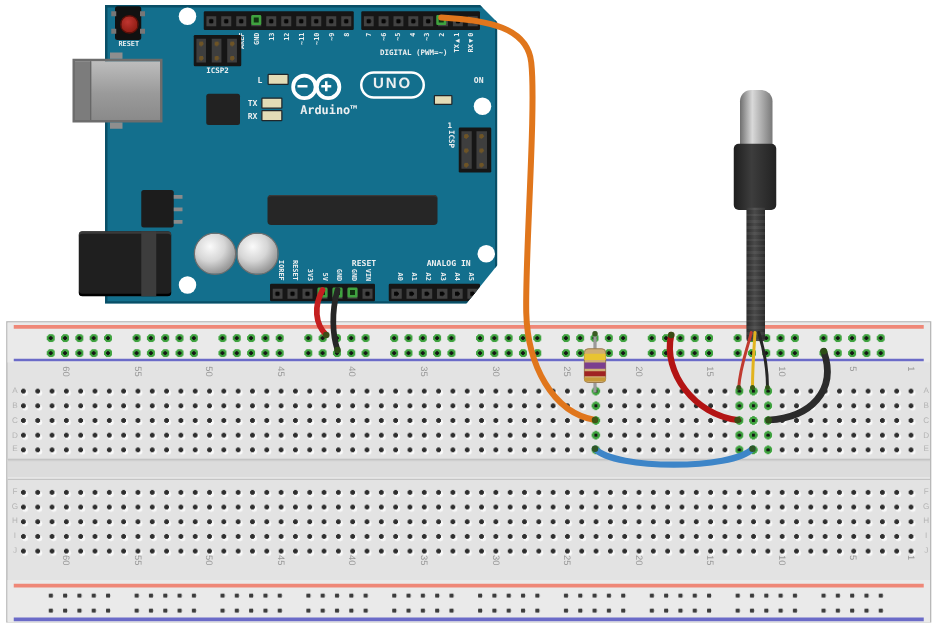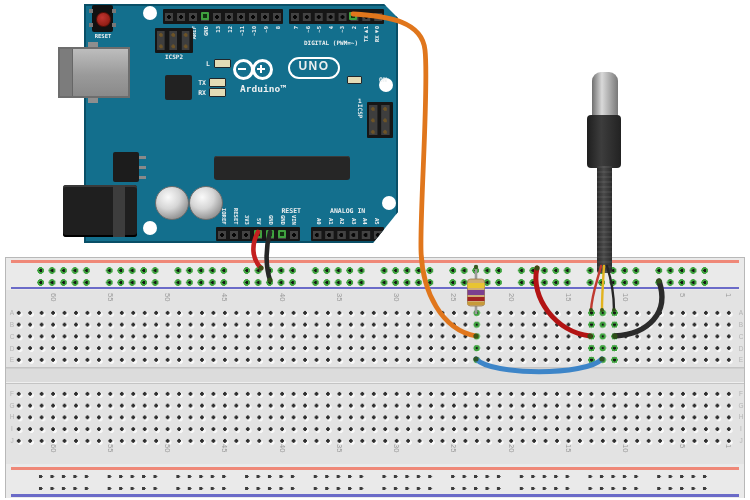--- a/index.html
+++ b/index.html
@@ -208,21 +208,21 @@
 
     <div style="position:absolute;left:81px;top:71px;width:27px;height:25px;background:#222;border-radius:2px;"></div>
 
     <span class="silk ledlbl" style="left:114px;top:56px;width:12px;">L</span>
     <div class="led" style="left:130px;top:55px;"></div>
     <span class="silk ledlbl" style="left:106px;top:75px;width:16px;">TX</span>
     <div class="led" style="left:125px;top:74px;"></div>
     <span class="silk ledlbl" style="left:106px;top:85px;width:16px;">RX</span>
     <div class="led" style="left:125px;top:84px;"></div>
     <div class="led" style="left:263px;top:72px;width:15px;height:8px;"></div>
-    <span class="silk" style="position:absolute;left:281px;top:72px;font-size:6.5px;padding-left:14px;">ON</span>
+    <span class="silk" style="position:absolute;left:281px;top:56px;font-size:6.5px;padding-left:14px;">ON</span>
 
     <div class="logo-ring" style="left:148.5px;top:54.5px;"></div>
     <div class="logo-ring" style="left:167.5px;top:54.5px;"></div>
     <div style="position:absolute;left:154px;top:63.8px;width:7.5px;height:2.5px;background:#fff;"></div>
     <div style="position:absolute;left:173px;top:63.8px;width:7.5px;height:2.5px;background:#fff;"></div>
     <div style="position:absolute;left:175.5px;top:61.3px;width:2.5px;height:7.5px;background:#fff;"></div>
     <div class="uno-oval" style="left:204px;top:53px;width:52px;height:22px;">
       <span class="silk" style="font-size:12px;letter-spacing:1.5px;font-family:'Liberation Sans',sans-serif;font-weight:bold;">UNO</span>
     </div>
     <div class="silk" style="position:absolute;left:147px;top:79px;width:64px;text-align:center;font-size:9.5px;">Arduino™</div>
@@ -239,21 +239,21 @@
     <div style="position:absolute;left:55px;top:162px;width:7px;height:3px;background:#8a8a8a;"></div>
     <div style="position:absolute;left:55px;top:172px;width:7px;height:3px;background:#8a8a8a;"></div>
 
     <div class="cap" style="left:71px;top:182px;"></div>
     <div class="cap" style="left:105px;top:182px;"></div>
 
     <div class="pinstrip" style="left:132px;top:223px;width:84px;height:14px;--sp:12px;"></div>
     <div class="pinstrip" style="left:227px;top:223px;width:73px;height:14px;--sp:12.2px;"></div>
 
     <div class="silk" style="position:absolute;left:170px;top:203px;width:47px;text-align:right;font-size:6.5px;">RESET</div>
-    <div class="silk" style="position:absolute;left:246px;top:203px;width:58px;text-align:left;font-size:6.5px;">ANALOG IN</div>
+    <div class="silk" style="position:absolute;left:246px;top:203px;width:58px;text-align:center;font-size:6.5px;">ANALOG IN</div>
 
     <span class="vt silk" style="left:136px;bottom:18px;">IOREF</span>
     <span class="vt silk" style="left:147.7px;bottom:18px;">RESET</span>
     <span class="vt silk" style="left:159.4px;bottom:18px;">3V3</span>
     <span class="vt silk" style="left:171.1px;bottom:18px;">5V</span>
     <span class="vt silk" style="left:182.8px;bottom:18px;">GND</span>
     <span class="vt silk" style="left:194.5px;bottom:18px;">GND</span>
     <span class="vt silk" style="left:206.2px;bottom:18px;">VIN</span>
     <span class="vt silk" style="left:231px;bottom:18px;">A0</span>
     <span class="vt silk" style="left:242.5px;bottom:18px;">A1</span>

